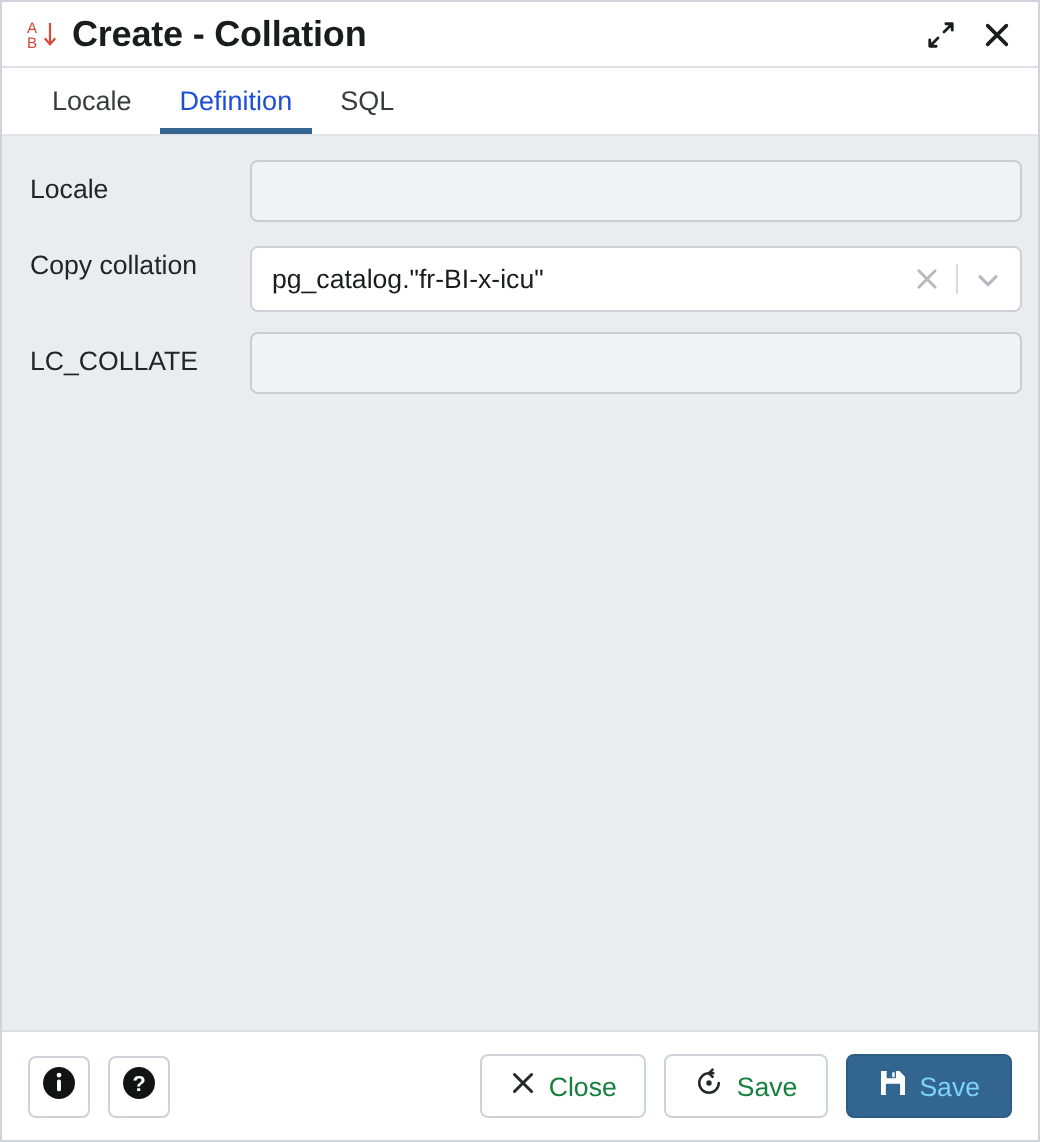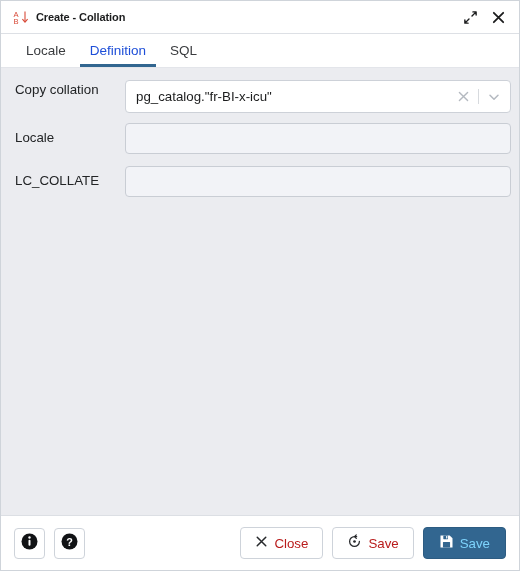--- a/index.html
+++ b/index.html
@@ -40,21 +40,21 @@
   .title-icon {
     width: 19px;
     height: 19px;
     margin-right: 5px;
     display: flex;
     align-items: center;
     justify-content: center;
     flex-shrink: 0;
   }
   .title-text {
-    font-size: 11px;
+    font-size: 18px;
     color: #1b1c1d;
     font-weight: bold;
     letter-spacing: -0.1px;
     white-space: nowrap;
   }
   .titlebar-spacer { flex: 1; }
   .title-btn {
     width: 24px;
     height: 24px;
     display: flex;
@@ -227,21 +227,21 @@
     gap: 6px;
     padding: 0 14px;
     font-family: inherit;
     font-size: 13.3px;
     cursor: pointer;
     white-space: nowrap;
   }
   .btn-light {
     background: #ffffff;
     border: 1px solid #ced3da;
-    color: #b91c1c;
+    color: #15803d;
     margin-left: 9px;
   }
   .btn-primary {
     background: #326690;
     border: 1px solid #2d5c82;
     color: #7dd3fc;
     margin-left: 9px;
     padding: 0 15px;
   }
 </style>
@@ -274,20 +274,27 @@
     </button>
   </div>
 
   <div class="tabbar">
     <button class="tab">Locale</button>
     <button class="tab active">Definition</button>
     <button class="tab">SQL</button>
   </div>
 
   <div class="body">
+
+    <div class="form-row">
+      <div class="field-label">Locale</div>
+      <div class="field-control">
+        <input class="text-input" type="text" value="" style="">
+      </div>
+    </div>
 
     <div class="form-row tall">
       <div class="field-label two-line">Copy collation</div>
       <div class="field-control">
         <div class="select-box">
           <span class="select-value">pg_catalog."fr-BI-x-icu"</span>
           <span class="select-clear">
             <svg width="13" height="13" viewBox="0 0 14 14">
               <path d="M2.6 2.6 L11.4 11.4 M11.4 2.6 L2.6 11.4" stroke="#b4b9c0" stroke-width="1.5" stroke-linecap="round"></path>
             </svg>
@@ -296,27 +303,20 @@
           <span class="select-arrow">
             <svg width="14" height="14" viewBox="0 0 14 14">
               <path d="M3 5.3 L7 9.3 L11 5.3" stroke="#b4b9c0" stroke-width="1.5" fill="none" stroke-linecap="round" stroke-linejoin="round"></path>
             </svg>
           </span>
         </div>
       </div>
     </div>
 
     <div class="form-row">
-      <div class="field-label">Locale</div>
-      <div class="field-control">
-        <input class="text-input" type="text" value="" style="">
-      </div>
-    </div>
-
-    <div class="form-row">
       <div class="field-label">LC_COLLATE</div>
       <div class="field-control">
         <input class="text-input" type="text" value="" style="">
       </div>
     </div>
 
 
   </div>
 
   <div class="footer">

